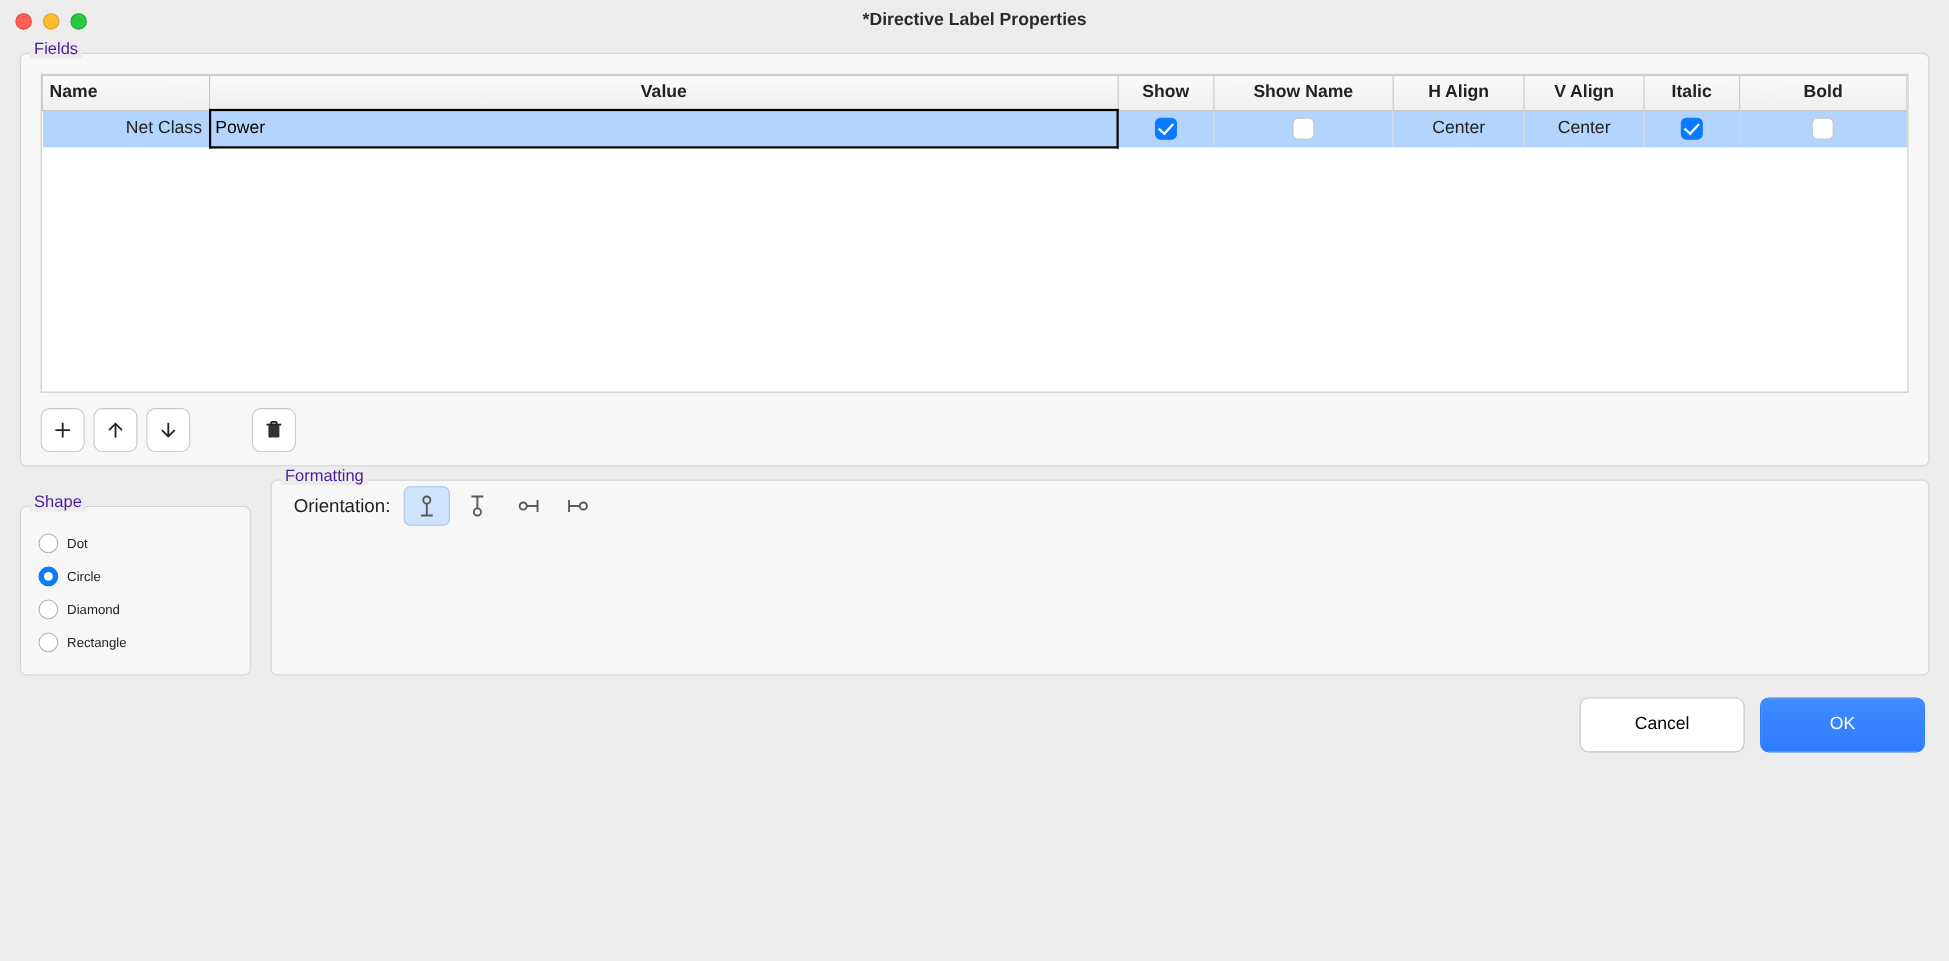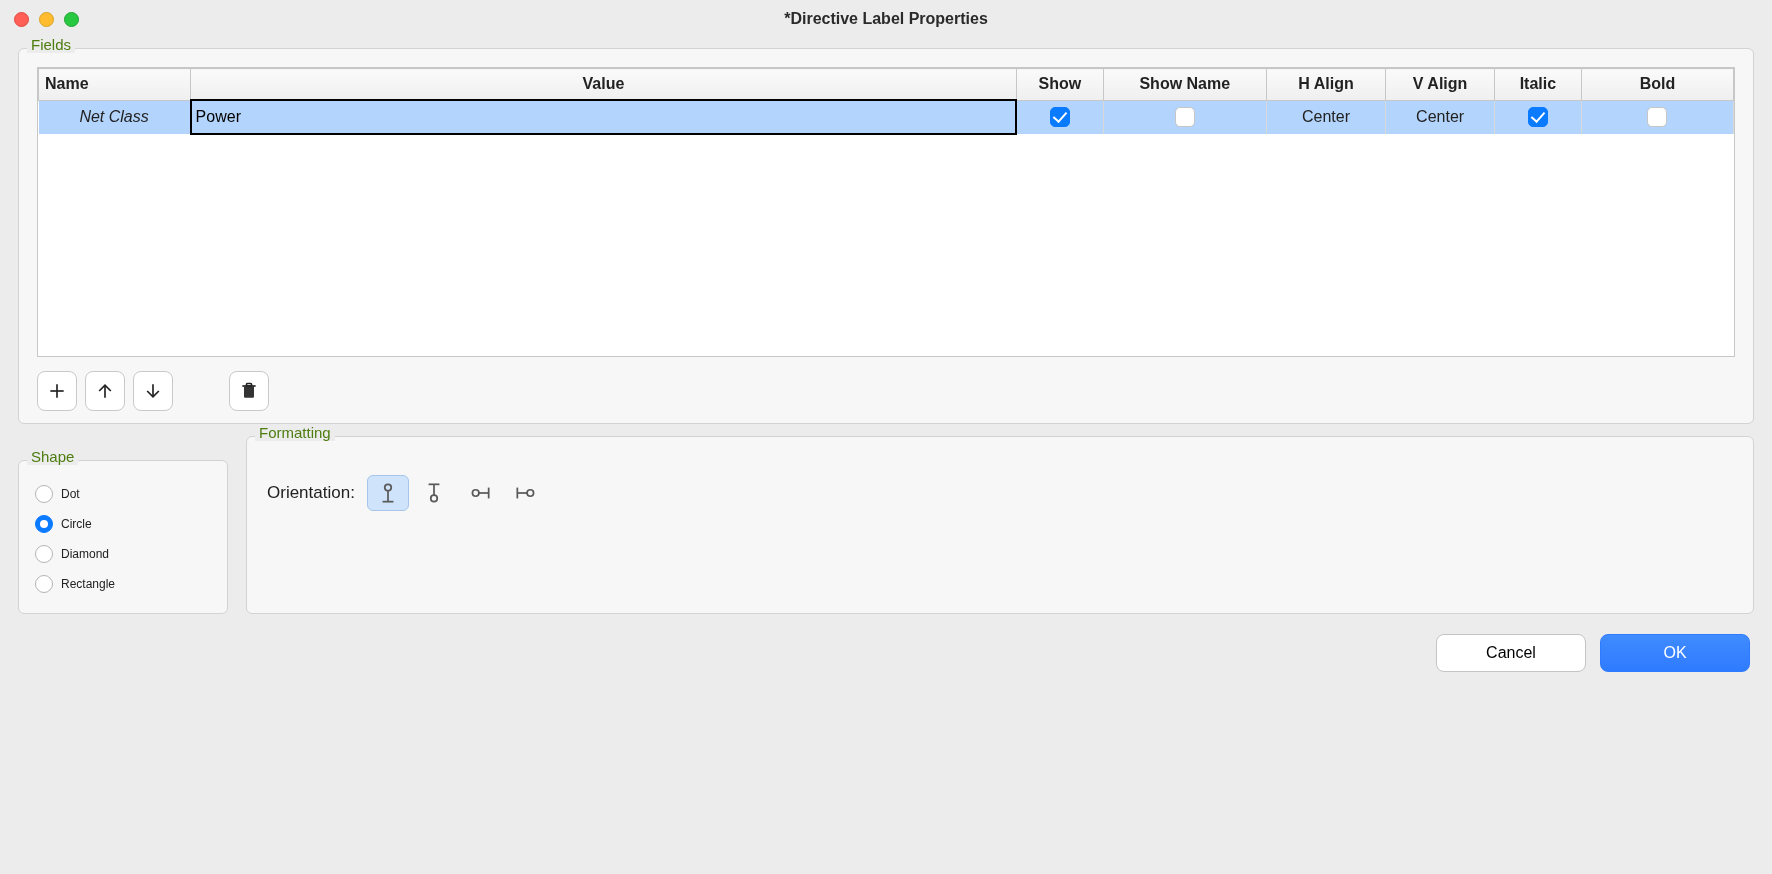--- a/index.html
+++ b/index.html
@@ -60,21 +60,21 @@
     background: #f7f7f7;
     position: relative;
   }
   .group-legend {
     position: absolute;
     top: -13px;
     left: 8px;
     background: #ececec;
     padding: 0 4px;
     font-size: 15px;
-    color: #4d7c0f;
+    color: #4c1d95;
   }
   .fields-group {
     padding: 18px 18px 12px 18px;
   }
   .table-wrap {
     border: 1px solid #c7c7c7;
     background: #fff;
     height: 290px;
     overflow: auto;
   }
@@ -93,21 +93,21 @@
     font-size: 16px;
   }
   th:first-child { text-align: left; padding-left: 6px; }
   td {
     border-right: 1px solid #d8d8d8;
     padding: 5px 6px;
     text-align: center;
     vertical-align: middle;
     height: 34px;
   }
-  td:first-child { text-align: center; font-style: italic; }
+  td:first-child { text-align: right; }
   tr.selected td {
     background: #b3d4fc;
   }
   .col-name   { width: 140px; }
   .col-value  { width: 760px; }
   .col-show   { width: 80px; }
   .col-shown  { width: 150px; }
   .col-halign { width: 110px; }
   .col-valign { width: 100px; }
   .col-italic { width: 80px; }
@@ -196,21 +196,21 @@
   .radio.selected::after {
     content: "";
     position: absolute;
     left: 4px; top: 4px;
     width: 8px; height: 8px;
     border-radius: 50%;
     background: #fff;
   }
   .formatting-group {
     flex: 1;
-    padding: 38px 20px 18px 20px;
+    padding: 5px 20px 18px 20px;
     display: flex;
     flex-direction: column;
     gap: 22px;
   }
   .form-row {
     display: flex;
     align-items: center;
     gap: 12px;
     font-size: 17px;
   }
@@ -252,21 +252,21 @@
   }
   .footer {
     display: flex;
     justify-content: flex-end;
     gap: 14px;
     padding: 0 4px;
     margin-top: 8px;
   }
   .push-btn {
     min-width: 150px;
-    height: 38px;
+    height: 50px;
     border-radius: 8px;
     border: 1px solid #c4c4c4;
     background: #fff;
     font-size: 16px;
     cursor: pointer;
   }
   .push-btn.primary {
     background: linear-gradient(#3f8bff, #2f7bff);
     border-color: #2f7bff;
     color: #fff;

